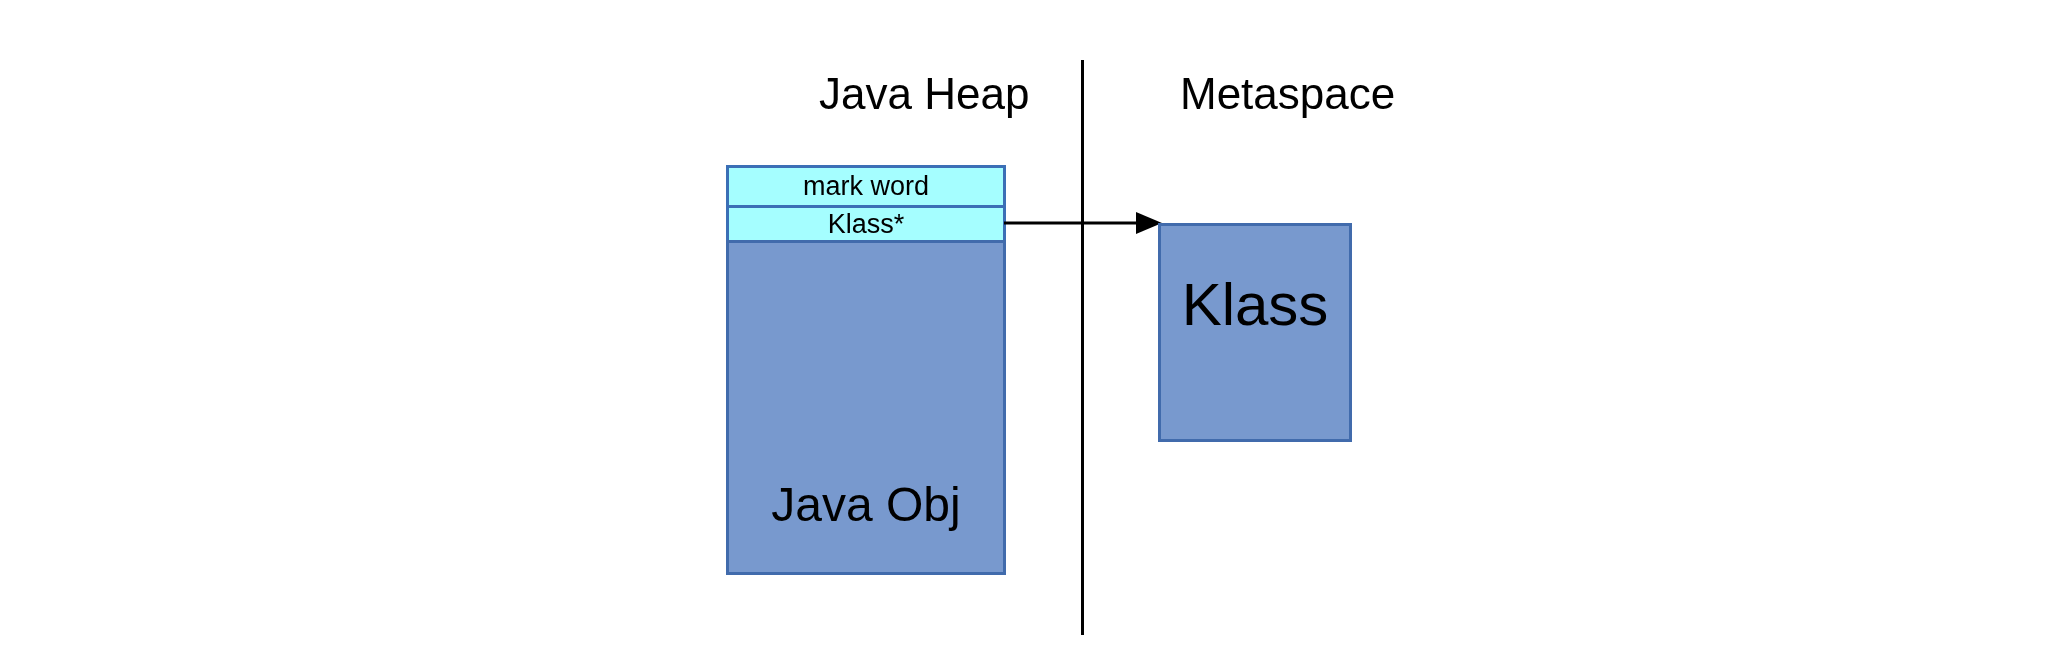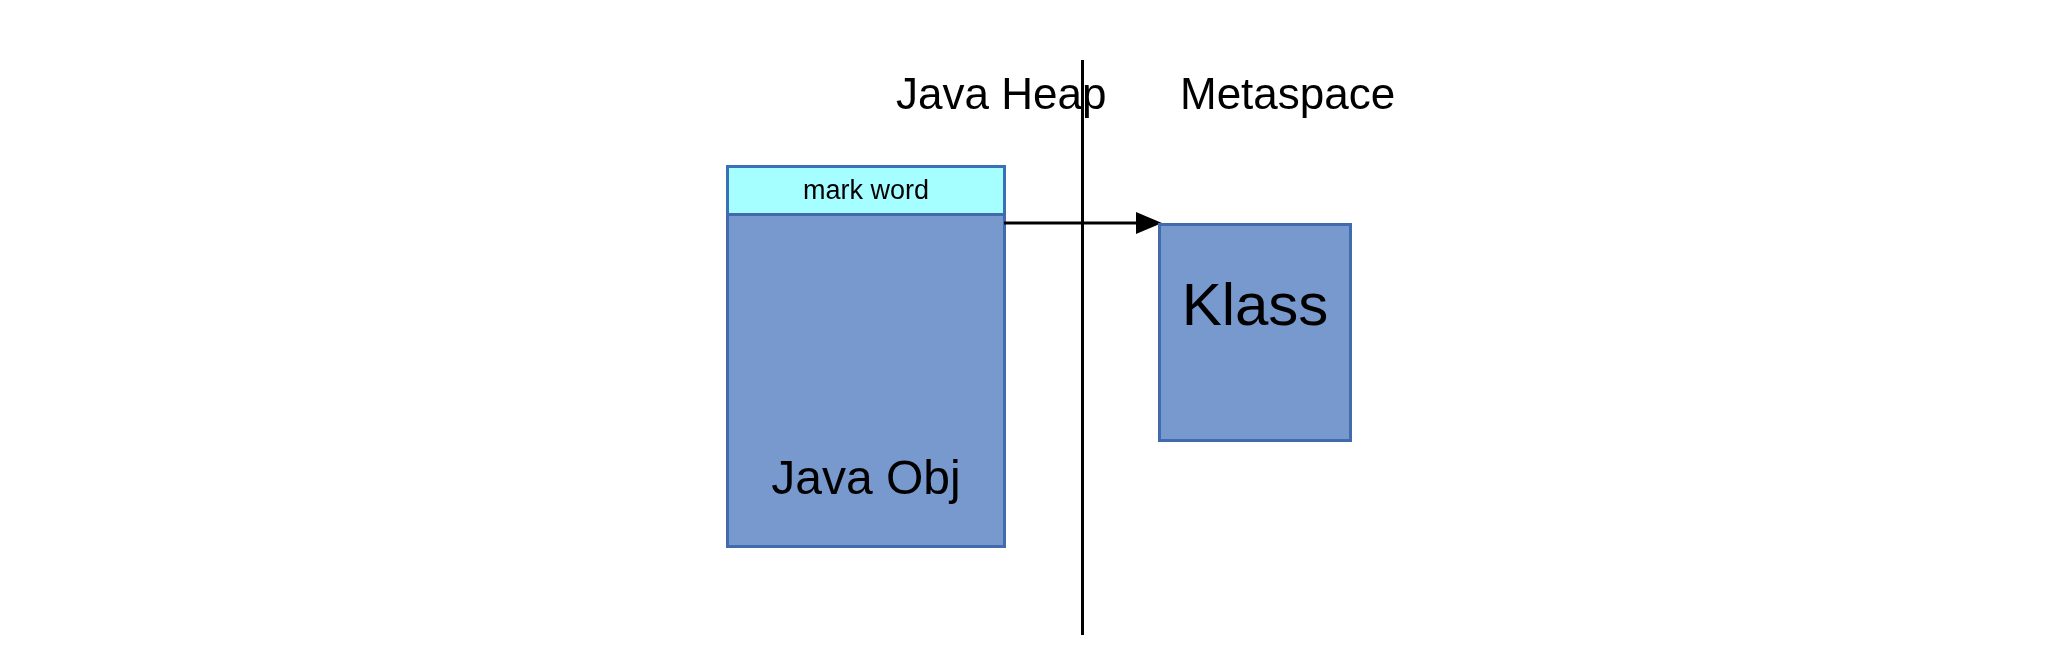--- a/index.html
+++ b/index.html
@@ -17,42 +17,42 @@
     overflow: hidden;
   }
   .region-label {
     position: absolute;
     top: 72px;
     font-size: 44px;
     line-height: 44px;
     white-space: nowrap;
     color: #000000;
   }
-  .label-heap { left: 896px; }
+  .label-heap { left: 819px; }
   .label-metaspace { left: 1140px; margin-left: 40px; }
 
   .divider {
     position: absolute;
     left: 1081px;
     top: 60px;
     width: 3px;
     height: 575px;
     background: var(--line, #000000);
   }
 
   .java-object {
     position: absolute;
     left: 726px;
     top: 165px;
     width: 280px;
   }
   .hdr-row {
     box-sizing: border-box;
     width: 280px;
-    height: 51px;
+    height: 43px;
     background: var(--header-fill, #a5feff);
     border: 3px solid var(--header-border, #3b6fb6);
     display: flex;
     align-items: center;
     justify-content: center;
     font-size: 27px;
   }
   .hdr-row.second {
     margin-top: -3px;
     height: 38px;
@@ -109,20 +109,23 @@
   <span class="region-label label-heap">Java Heap</span>
 
   <span class="region-label label-metaspace">Metaspace</span>
 
   <div class="divider"></div>
 
   <div class="java-object">
     <div class="hdr-row">
       <span>mark word</span>
     </div>
+    <div class="hdr-row second">
+      <span>Klass*</span>
+    </div>
     <div class="obj-body">
       <span class="big-label">Java Obj</span>
     </div>
   </div>
 
   <svg class="pointer-arrow" viewBox="0 0 158 32">
     <line x1="0" y1="16" x2="134" y2="16"></line>
     <polygon points="132,5 158,16 132,27"></polygon>
   </svg>
 

